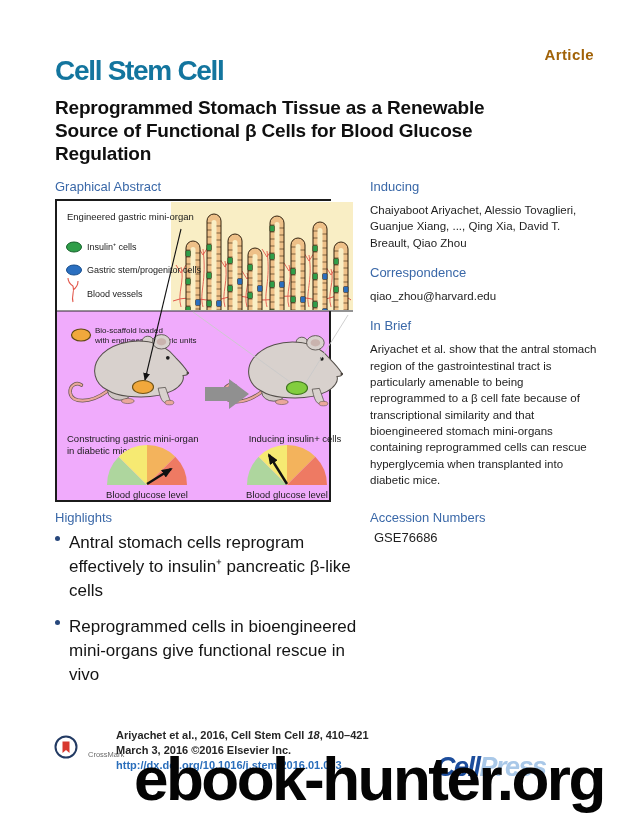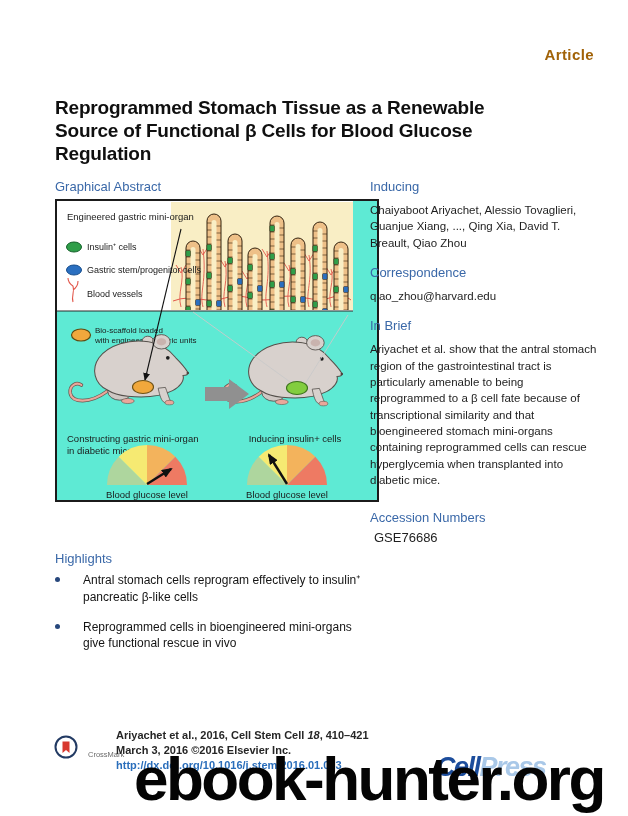--- a/index.html
+++ b/index.html
@@ -10,31 +10,31 @@
   .article-label{position:absolute;top:46px;right:34px;font-size:15px;font-weight:bold;
                  color:#a16207;letter-spacing:.4px;}
   .journal-logo{position:absolute;left:55px;top:55px;font-size:28px;font-weight:bold;
                 color:#13759e;letter-spacing:-1.3px;}
   .paper-title{position:absolute;left:55px;top:97px;width:478px;font-size:19px;
                font-weight:bold;color:#0f0f0f;line-height:1.21;letter-spacing:-0.2px;}
 
   .sec-heading{font-size:13px;font-weight:normal;color:#3a68a8;margin:0 0 5px 0;}
 
   .ga-block{position:absolute;left:55px;top:179px;}
-  .figure{width:324px;height:303px;border:2px solid #1b1b1b;box-sizing:border-box;
-          margin-top:3px;background:#5eead4;}
+  .figure{width:276px;height:303px;border:2px solid #1b1b1b;box-sizing:border-box;
+          margin-top:3px;background:#f0abfc;}
   .figure svg{display:block;}
   .fig-text{font-family:"Liberation Sans",sans-serif;fill:#1a1a1a;}
 
   .right-col{position:absolute;left:370px;top:179px;width:230px;}
   .right-col p{margin:8px 0 14px 0;font-size:11.5px;line-height:1.42;color:#1e1e1e;}
 
-  .highlights{position:absolute;left:55px;top:510px;width:310px;margin-top:41px;}
+  .highlights{position:absolute;left:55px;top:510px;width:310px;}
   .highlights ul{list-style:none;margin:6px 0 0 0;padding:0;}
-  .highlights li{display:flex;gap:23px;margin-bottom:13px;font-size:12px;
+  .highlights li{display:flex;gap:9px;margin-bottom:13px;font-size:17px;
                  line-height:1.4;color:#141414;}
   .dot{width:5px;height:5px;border-radius:50%;background:#27477c;margin-top:5px;flex:none;}
 
   .accession{position:absolute;left:370px;top:510px;width:230px;}
   .accession .value{font-size:13px;color:#1e1e1e;margin:4px;}
 
   .crossmark{position:absolute;left:54px;top:735px;display:flex;align-items:flex-end;gap:10px;}
   .crossmark .cm-label{font-size:7.5px;color:#6a6a6a;}
 
   .citation{position:absolute;left:116px;top:728px;font-size:11px;line-height:1.38;
@@ -49,20 +49,21 @@
 
   .watermark{position:absolute;left:134px;top:748px;font-size:62px;font-weight:bold;
              color:#040404;letter-spacing:-2.5px;line-height:1;white-space:nowrap;z-index:30;}
 </style>
 </head>
 <body>
 
 <div class="page">
 
   <div class="article-label">Article</div>
+  <div class="journal-logo">Cell Stem Cell</div>
   <h1 class="paper-title" style="margin:0;">Reprogrammed Stomach Tissue as a Renewable Source of Functional β Cells for Blood Glucose Regulation</h1>
 
   <div class="ga-block">
     <div class="sec-heading">Graphical Abstract</div>
     <div class="figure">
       <svg width="296" height="299" viewBox="0 0 296 299">
         <defs>
           <marker id="mk" markerUnits="userSpaceOnUse" markerWidth="11" markerHeight="9" refX="9" refY="4.5" orient="auto">
             <path d="M0,0 L11,4.5 L0,9 Z" fill="#111"></path>
           </marker>

